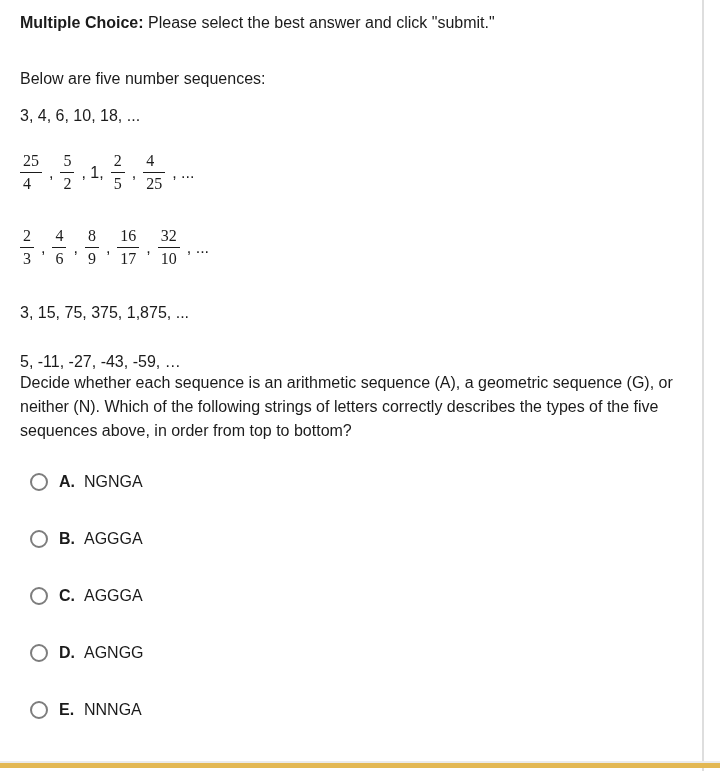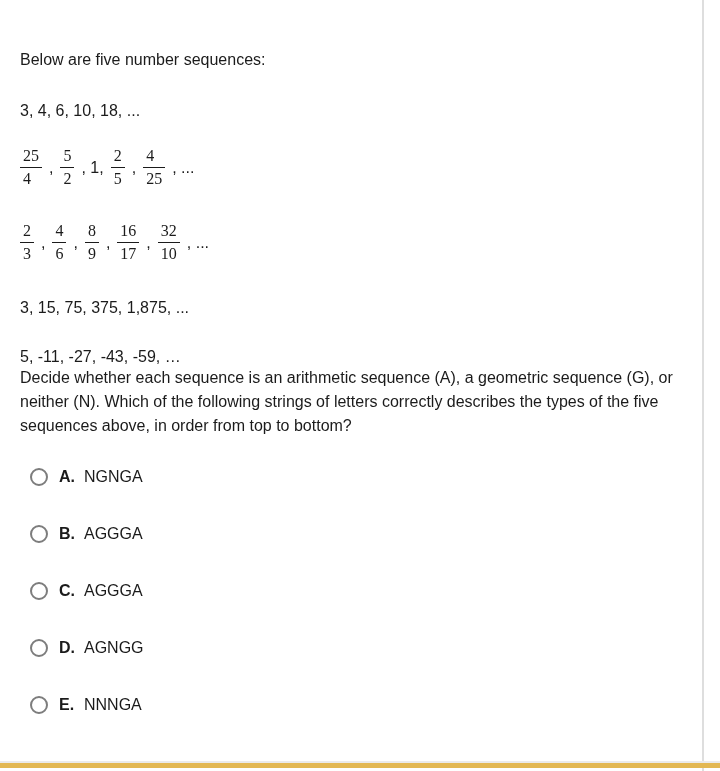--- a/index.html
+++ b/index.html
@@ -8,21 +8,21 @@
     background: #ffffff;
     font-family: "Liberation Sans", sans-serif;
     color: var(--text-color, #1b1b1b);
     position: relative;
     overflow: hidden;
   }
   .content { padding: 13px 20px 0 20px; box-sizing: border-box; }
   p { margin: 0; font-size: 16px; line-height: 19px; }
   .bold { font-weight: bold; }
   #intro   { margin-top: 37px; }
-  #seq1    { margin-top: 32px; }
+  #seq1    { margin-top: 18px; }
   .frac-row {
     display: flex; align-items: center; column-gap: 7px;
     font-size: 16px;
   }
   #fracrow1 { margin-top: 27px; }
   #fracrow2 { margin-top: 34px; }
   .frac { display: inline-block; text-align: left; font-family: Liberation Serif, serif; }
   .frac .num {
     display: block; line-height: 18px; padding: 0 3px 2px 3px;
     border-bottom: 1.5px solid var(--text-color, #1b1b1b);
@@ -59,20 +59,21 @@
   .bottom-goldbar {
     position: absolute; left: 0; top: 763px; width: 720px; height: 5px;
     background: var(--accent-bar, #e3b853);
   }
 </style>
 </head>
 <body>
 
 <div class="content">
 
+  <p><span class="bold">Multiple Choice:</span><span> Please select the best answer and click "submit."</span></p>
 
   <p id="intro">Below are five number sequences:</p>
 
   <p id="seq1">3, 4, 6, 10, 18, ...</p>
 
   <div id="fracrow1" class="frac-row">
       <span class="frac">
         <span class="num">25</span>
         <span class="den">4</span>
       </span>

